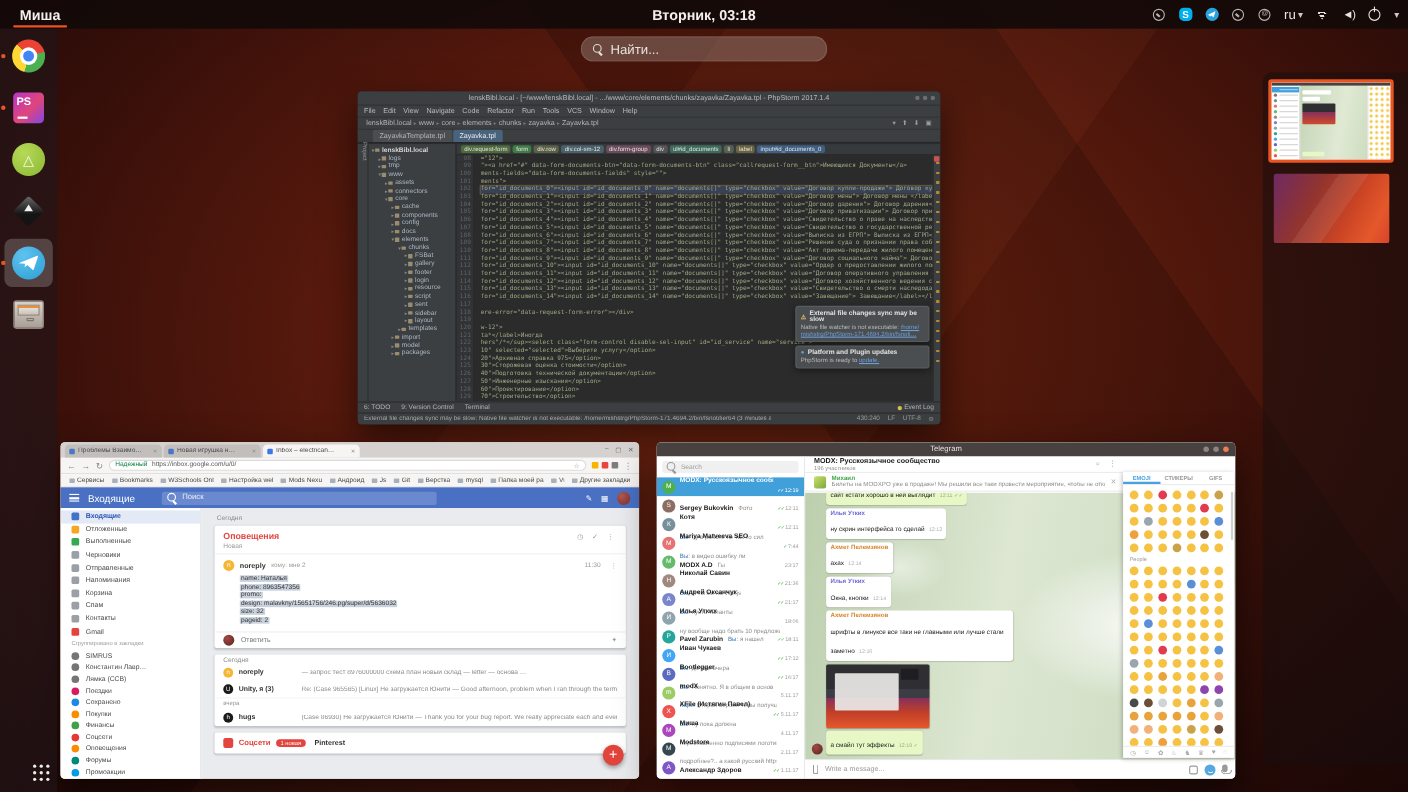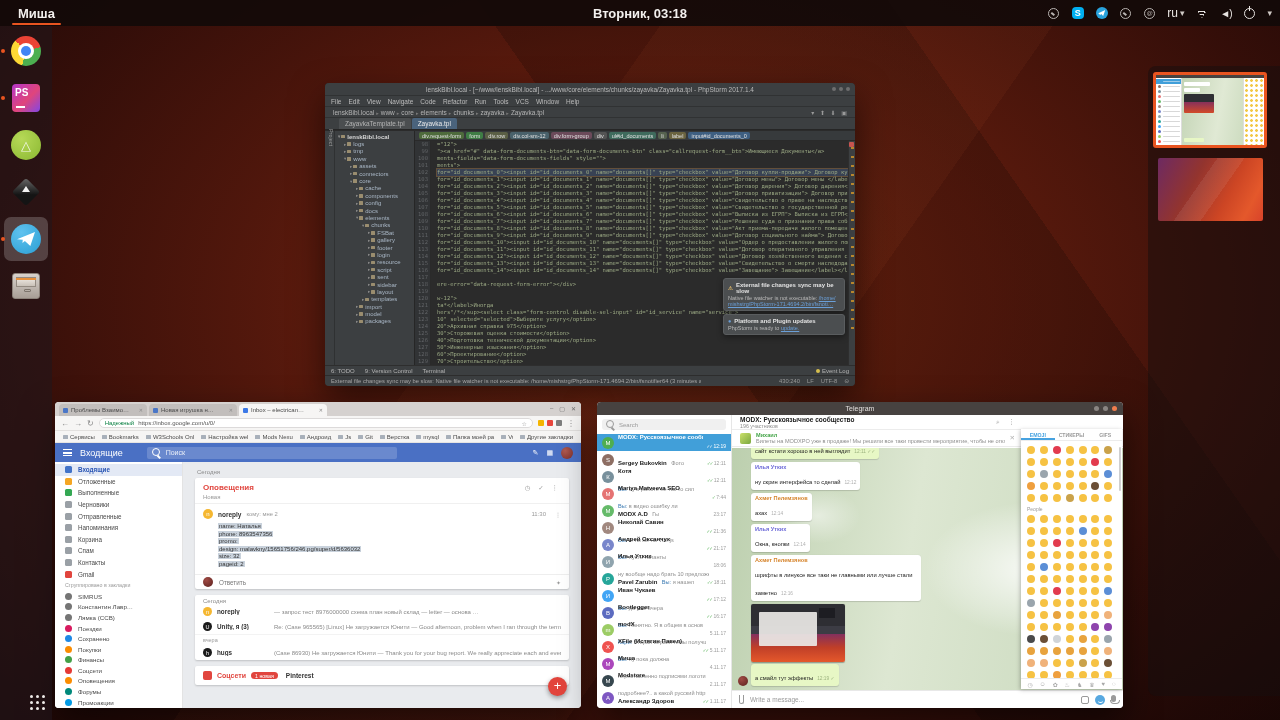--- a/index.html
+++ b/index.html
@@ -313,20 +313,24 @@
           <span class="wifi"></span>
         </span>
       <span class="tico vol">◄)</span>
       <span class="tico">
           <span class="pwr"></span>
         </span>
       <span class="chev">▾</span>
     </div>
   </div>
 
+  <div class="searchbar">
+    <span class="mag"></span>
+    <span class="ph">Найти...</span>
+  </div>
 
   <div class="dock">
     <div class="ditem">
         <span class="rdot"></span>
         <span class="ic-chrome"></span>
       </div>
     <div class="ditem">
         <span class="rdot"></span>
         <span class="ic-ps">PS</span>
       </div>

